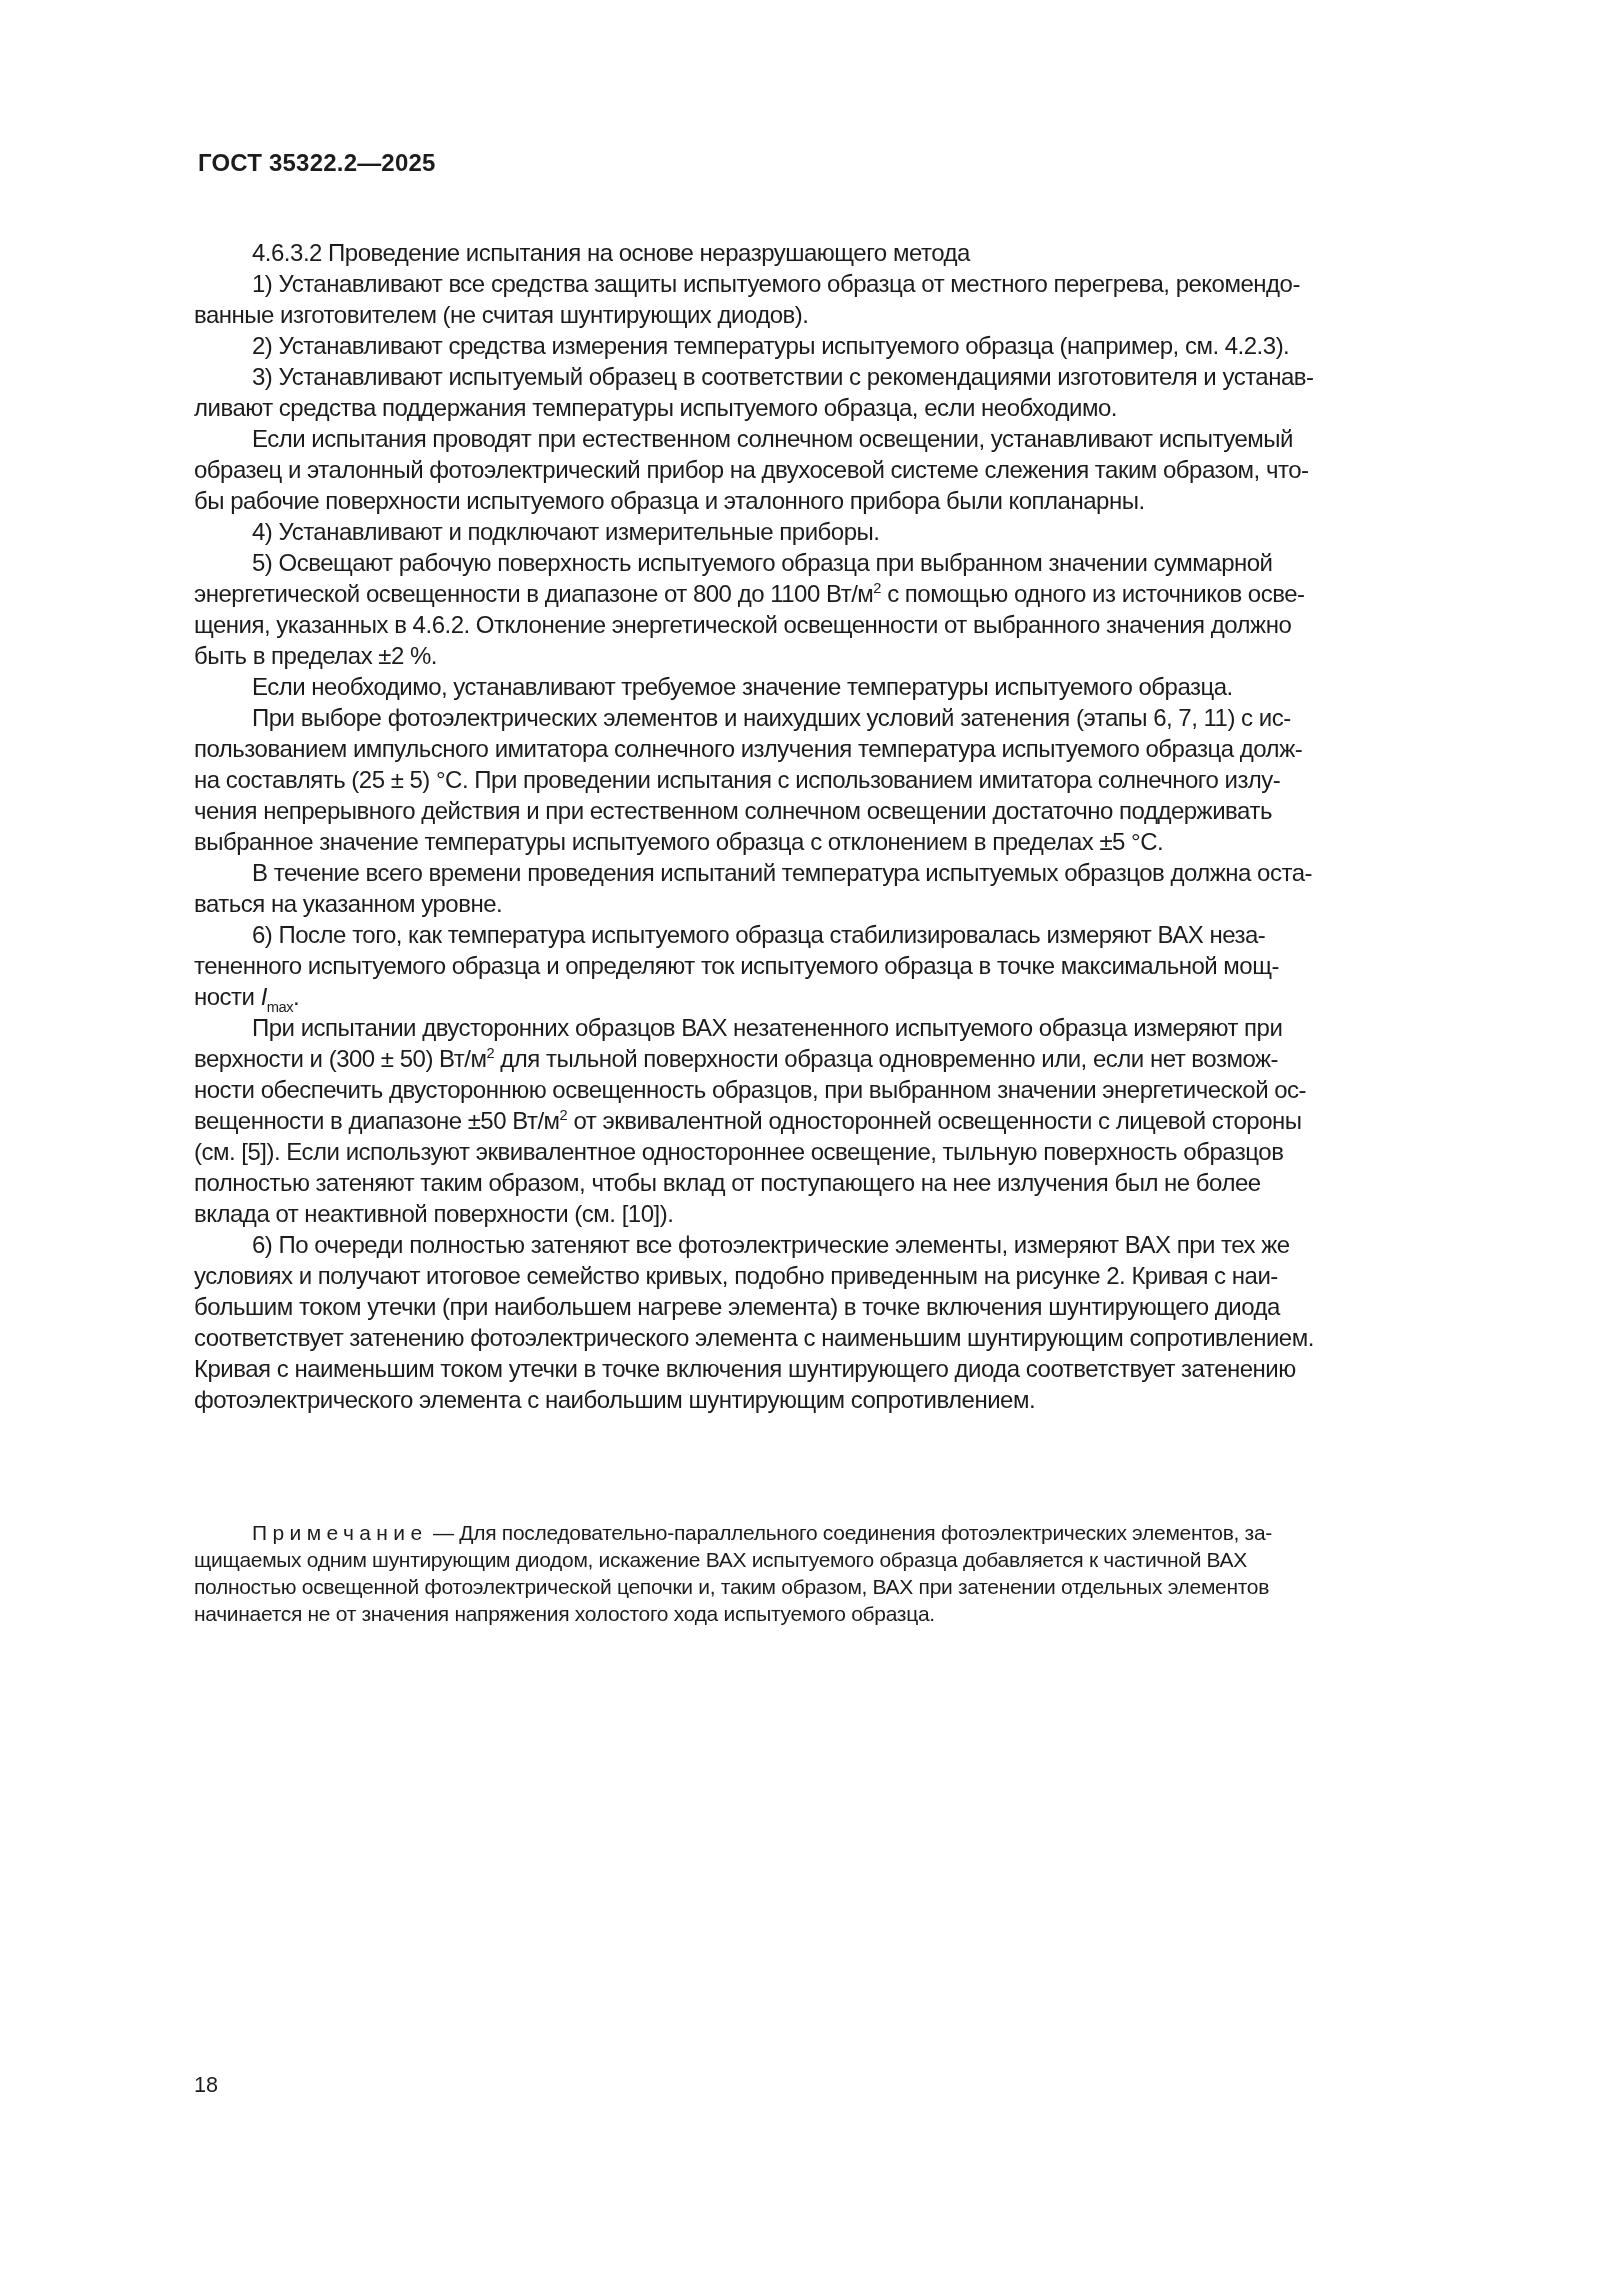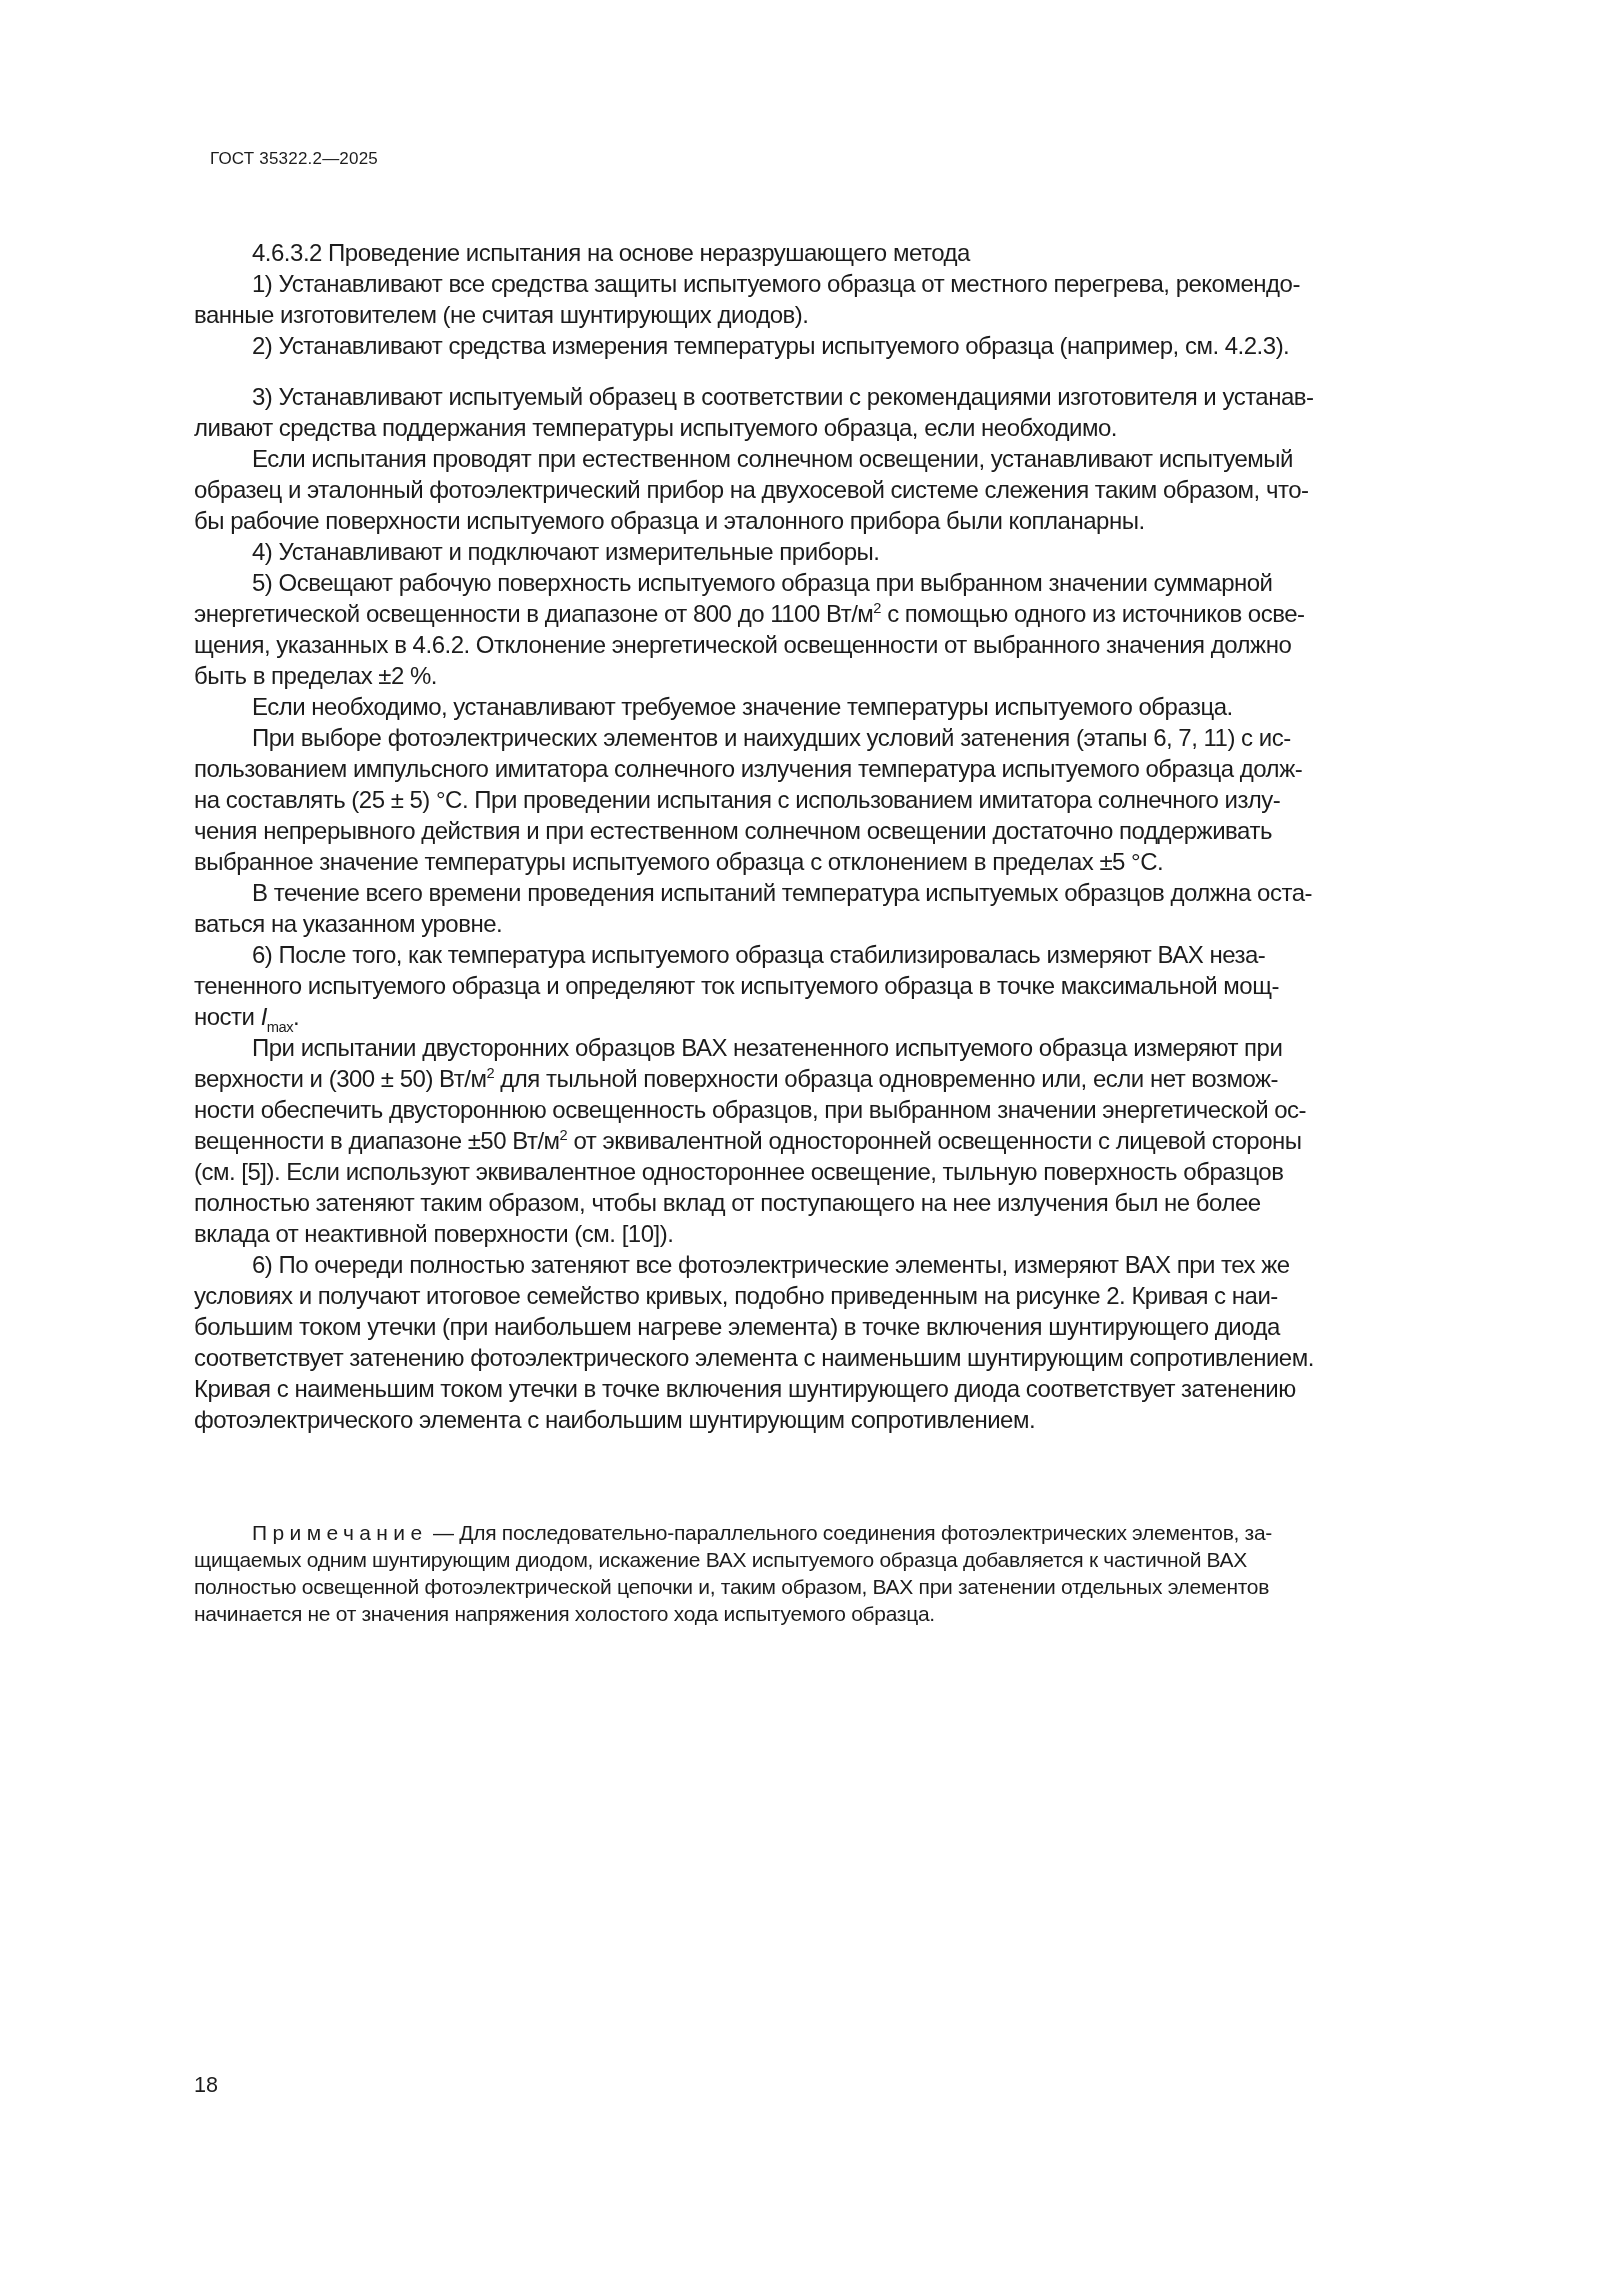--- a/index.html
+++ b/index.html
@@ -1,18 +1,18 @@
 <!DOCTYPE html>
 <html><head>
 <meta charset="utf-8">
 <style>
   html, body { margin: 0; padding: 0; background: #ffffff; }
   body { width: 1621px; height: 2293px; position: relative; overflow: hidden;
          font-family: "Liberation Sans", sans-serif; color: #1c1c1c; }
-  .page-header { position: absolute; left: 210px; top: 149px; font-size: 17px; font-weight: normal;
+  .page-header { position: absolute; left: 198px; top: 149px; font-size: 24px; font-weight: bold;
                  letter-spacing: 0.2px; }
   .body { position: absolute; left: 194px; top: 237px; width: 1330px; }
   .line { display: block; font-size: 24px; line-height: 31px; height: 31px; white-space: nowrap;
           letter-spacing: -0.5px; transform-origin: left; }
   .line.j { text-align: justify; text-align-last: justify; white-space: normal; overflow: hidden; }
   .line.ind { padding-left: 58px; }
   sup { font-size: 14.7px; vertical-align: 8.8px; line-height: 0; }
   sub { font-size: 14.7px; vertical-align: -6.9px; line-height: 0; }
   .note { position: absolute; left: 194px; top: 1519px; width: 1330px; }
   .note .line { font-size: 21px; line-height: 27px; height: 27px; letter-spacing: -0.3px; }
@@ -24,21 +24,21 @@
 <body>
 
 <div class="page-header">ГОСТ 35322.2—2025</div>
 
 <div class="body">
   <span class="line ind" style="white-space: nowrap;">4.6.3.2 Проведение испытания на основе неразрушающего метода</span>
   <div id="body-lines">
       <span class="line ind j" style="white-space: nowrap; word-spacing: 0px; text-align: left; text-align-last: left;"><span>1) Устанавливают все средства защиты испытуемого образца от местного перегрева, рекомендо-</span></span>
       <span class="line" style="white-space: nowrap;"><span>ванные изготовителем (не считая шунтирующих диодов).</span></span>
       <span class="line ind j" style="white-space: nowrap; word-spacing: 0px; text-align: left; text-align-last: left;"><span>2) Устанавливают средства измерения температуры испытуемого образца (например, см. 4.2.3).</span></span>
-      <span class="line ind j" style="white-space: nowrap; word-spacing: 0px; text-align: left; text-align-last: left; margin-top: 20px;"><span>3) Устанавливают испытуемый образец в соответствии с рекомендациями изготовителя и устанав-</span></span>
+      <span class="line ind j" style="white-space: nowrap; word-spacing: 0px; text-align: left; text-align-last: left;"><span>3) Устанавливают испытуемый образец в соответствии с рекомендациями изготовителя и устанав-</span></span>
       <span class="line" style="white-space: nowrap;"><span>ливают средства поддержания температуры испытуемого образца, если необходимо.</span></span>
       <span class="line ind j" style="white-space: nowrap; word-spacing: 0px; text-align: left; text-align-last: left;"><span>Если испытания проводят при естественном солнечном освещении, устанавливают испытуемый</span></span>
       <span class="line j" style="white-space: nowrap; word-spacing: 0px; text-align: left; text-align-last: left;"><span>образец и эталонный фотоэлектрический прибор на двухосевой системе слежения таким образом, что-</span></span>
       <span class="line" style="white-space: nowrap;"><span>бы рабочие поверхности испытуемого образца и эталонного прибора были копланарны.</span></span>
       <span class="line ind" style="white-space: nowrap;"><span>4) Устанавливают и подключают измерительные приборы.</span></span>
       <span class="line ind j" style="white-space: nowrap; word-spacing: 0px; text-align: left; text-align-last: left;"><span>5) Освещают рабочую поверхность испытуемого образца при выбранном значении суммарной</span></span>
       <span class="line j" style="white-space: nowrap; word-spacing: 0px; text-align: left; text-align-last: left;"><span>энергетической освещенности в диапазоне от 800 до 1100 Вт/м</span><sup>2</sup><span> с помощью одного из источников осве-</span></span>
       <span class="line j" style="white-space: nowrap; word-spacing: 0px; text-align: left; text-align-last: left;"><span>щения, указанных в 4.6.2. Отклонение энергетической освещенности от выбранного значения должно</span></span>
       <span class="line" style="white-space: nowrap;"><span>быть в пределах ±2 %.</span></span>
       <span class="line ind" style="white-space: nowrap;"><span>Если необходимо, устанавливают требуемое значение температуры испытуемого образца.</span></span>

